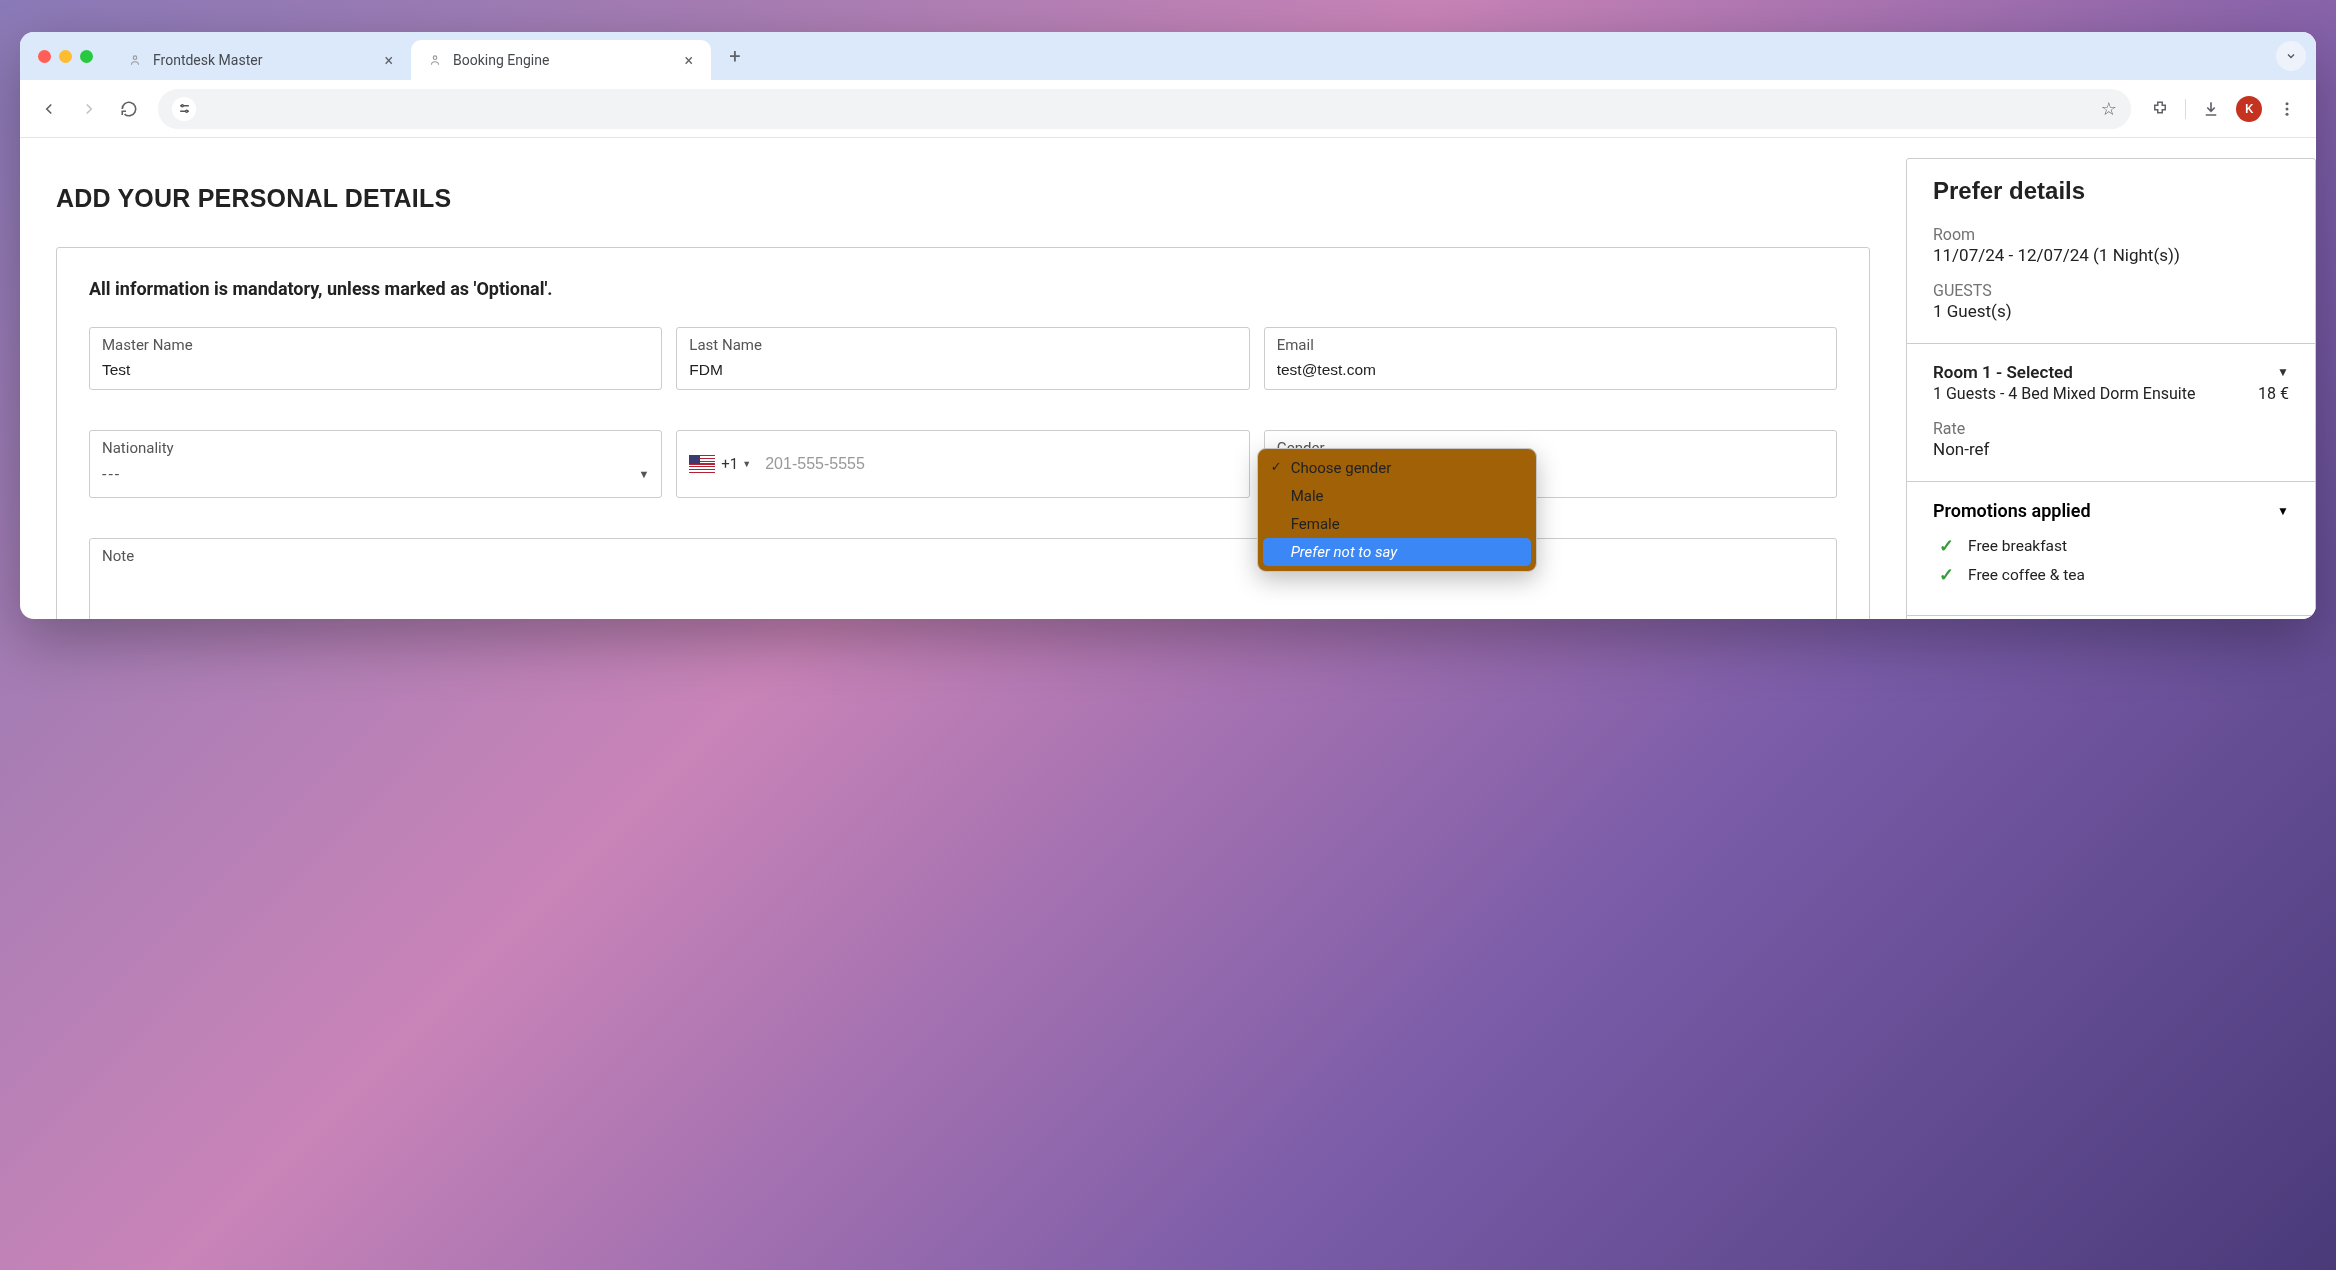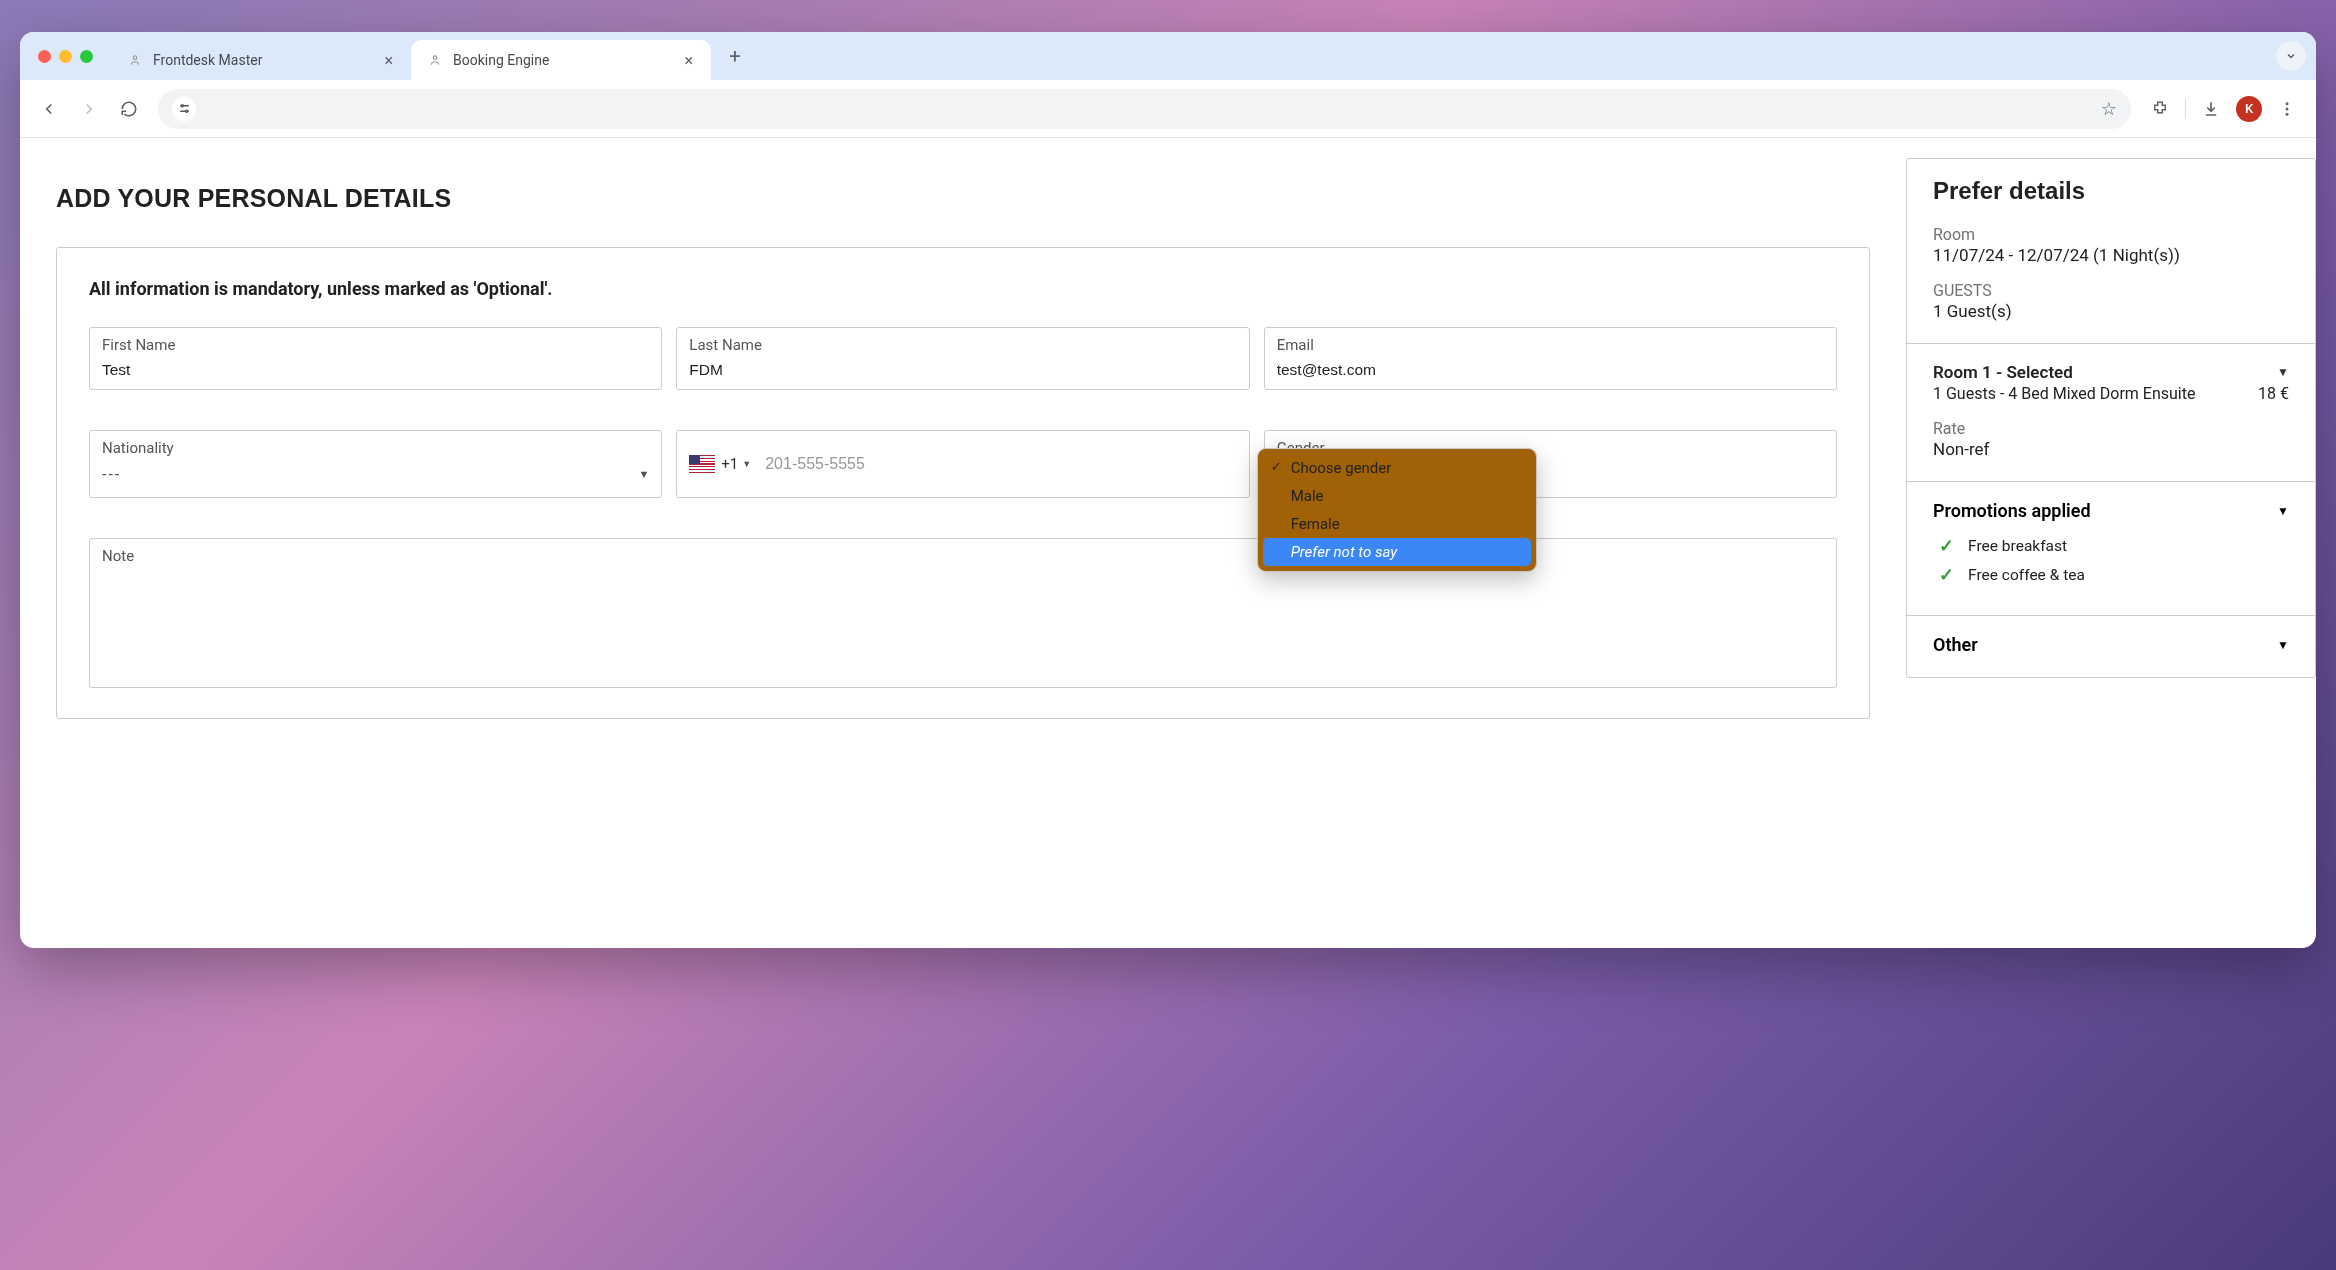--- a/index.html
+++ b/index.html
@@ -10,21 +10,21 @@
       padding: 32px 0 0 0;
       overflow: hidden;
     }
 
     .window {
       background: #fff;
       border-radius: 14px;
       margin: 0 20px;
       box-shadow: 0 20px 60px rgba(0,0,0,0.3);
       overflow: hidden;
-      height: 916px;
+      height: 587px;
       display: flex;
       flex-direction: column;
     }
 
     
     .tab-strip {
       background: #dce9fb;
       height: 48px;
       display: flex;
       align-items: flex-end;
@@ -477,21 +477,21 @@
 
   <div class="content">
     <div class="main">
       <h1 class="page-title">ADD YOUR PERSONAL DETAILS</h1>
 
       <div class="form-box">
         <div class="form-intro">All information is mandatory, unless marked as 'Optional'.</div>
 
         <div class="row">
           <div class="field">
-            <div class="field-label">First Name</div>
+            <div class="field-label">Master Name</div>
             <input class="field-input" value="Test" style="">
           </div>
           <div class="field">
             <div class="field-label">Last Name</div>
             <input class="field-input" value="FDM" style="">
           </div>
           <div class="field">
             <div class="field-label">Email</div>
             <input class="field-input" value="test@test.com" style="">
           </div>

